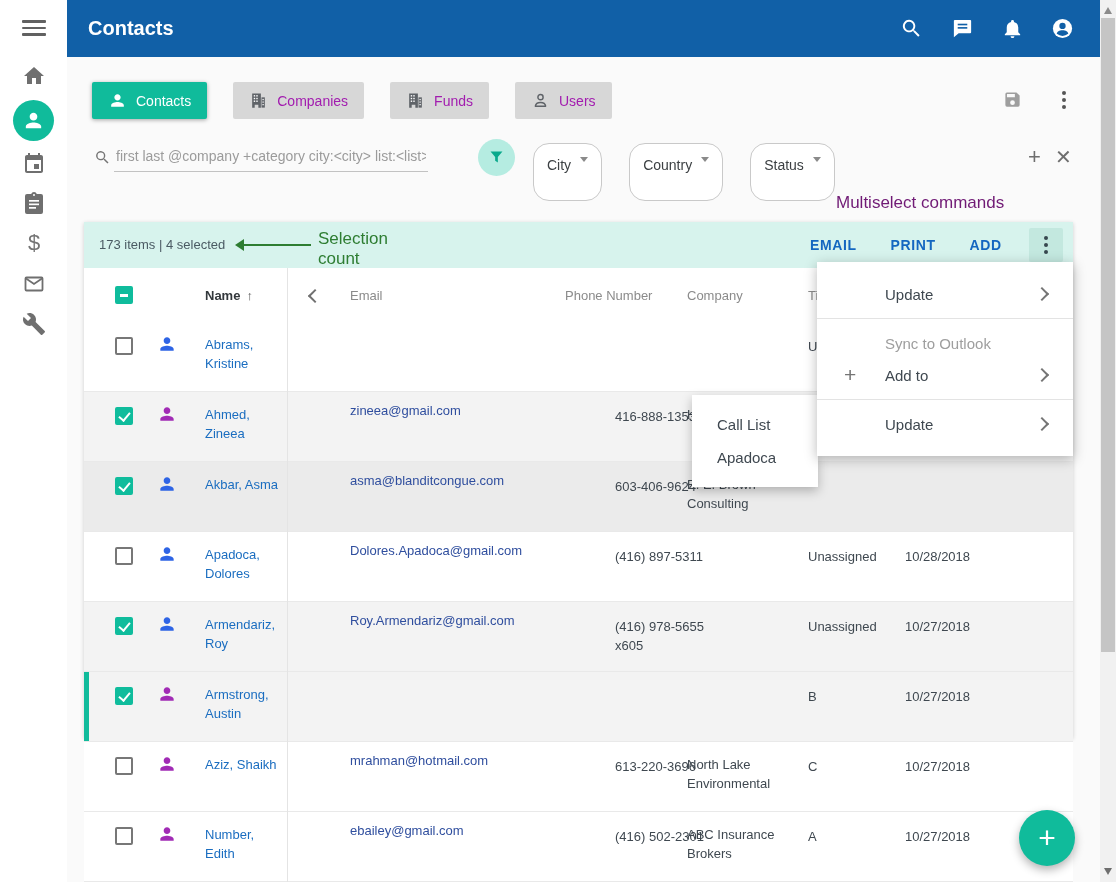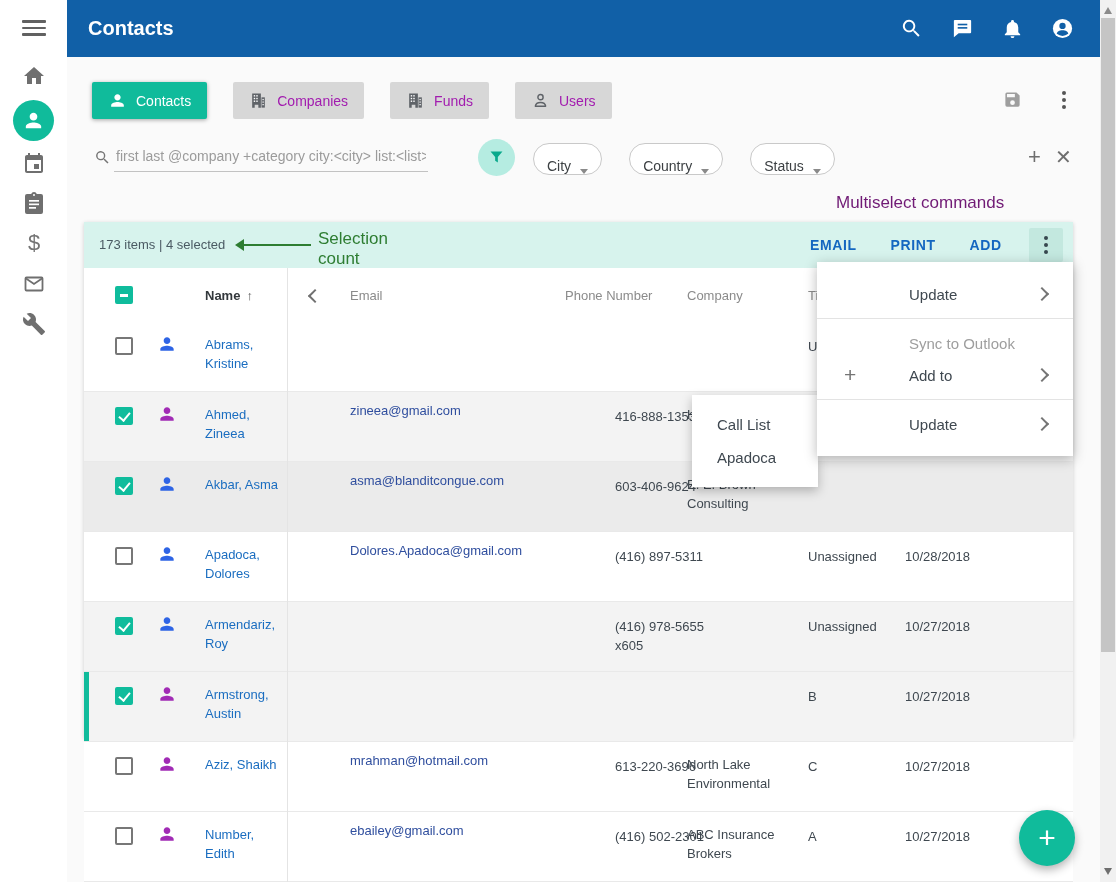--- a/index.html
+++ b/index.html
@@ -36,21 +36,21 @@
   
   .search-ic{position:absolute;left:94px;top:149px;width:17px;height:17px;color:#757575}
   .search-input{position:absolute;left:114px;top:141px;width:310px;height:28px;border:none;outline:none;
                 border-bottom:1px solid #c2c2c2;background:transparent;font-size:14px;color:#444;
                 font-family:"Liberation Sans",sans-serif}
   .search-input::placeholder{color:#9b9b9b}
   .funnel-btn{position:absolute;left:478px;top:139px;width:37px;height:37px;border-radius:50%;
               background:#b5ece1;display:flex;align-items:center;justify-content:center}
   .funnel-btn svg{width:19px;height:19px;color:#0aa98c}
   .chips{position:absolute;left:533px;top:143px;display:flex;gap:27px}
-  .chip{height:30px;display:inline-flex;align-items:flex-end;gap:9px;padding:0 13px;border:1px solid #c9c9c9;
+  .chip{height:30px;display:inline-flex;align-items:flex-start;gap:9px;padding:13px 13px;border:1px solid #c9c9c9;
         border-radius:16px;background:#fff;font-size:14px;color:#3c4043}
   .caret{width:0;height:0;border-left:4.5px solid transparent;border-right:4.5px solid transparent;
          border-top:5px solid #8a8a8a}
   .plus-glyph{position:absolute;left:1028px;top:144px;font-size:22px;color:#6e6e6e;font-weight:400}
   .close-glyph{position:absolute;left:1055px;top:145px;font-size:20px;color:#6e6e6e}
 
   
   .ann{color:#701a75;font-size:17px;z-index:25}
   .ann-multiselect{position:absolute;left:836px;top:193px}
   .sel-ann{position:absolute;left:234px;top:7px;line-height:20px;font-size:17px;color:#2e7d32}
@@ -95,21 +95,21 @@
       background:#fff;box-sizing:border-box;cursor:pointer}
   .cb.checked,.cb.indet{background:#0fbc9c;border-color:#0fbc9c}
   .cb.checked::after{content:'';position:absolute;left:4px;top:1px;width:5px;height:9px;
       border:solid #fff;border-width:0 2px 2px 0;transform:rotate(40deg)}
   .cb.indet::after{content:'';position:absolute;left:3px;top:6px;width:8px;height:2.5px;background:#fff}
   .thead .cb{top:18px}
 
   
   .menu{position:absolute;left:817px;top:262px;width:256px;background:#fff;z-index:20;
         box-shadow:0 3px 12px rgba(0,0,0,.28);padding:16px 0}
-  .menu-item{position:relative;height:32px;display:flex;align-items:center;padding-left:92px;
+  .menu-item{position:relative;height:32px;display:flex;align-items:center;padding-left:68px;
              font-size:15px;color:#3f4850;cursor:pointer}
   .menu-item.disabled{color:#9e9e9e;cursor:default}
   .menu-item .chev{position:absolute;right:26px;width:8px;height:8px;border-top:2px solid #757575;
                    border-right:2px solid #757575;transform:rotate(45deg)}
   .menu-plus{position:absolute;left:27px;font-size:21px;color:#757575;font-weight:400}
   .menu-div{border-top:1px solid #e3e3e3;margin:8px 0}
   .submenu{position:absolute;left:692px;top:395px;width:126px;background:#fff;z-index:15;
            box-shadow:0 4px 10px rgba(0,0,0,.25);padding:13px 0}
   .submenu .menu-item{padding-left:25px;height:33px}
 
@@ -390,20 +390,21 @@
         <div class="cell c-date">10/28/2018</div>
       </div>
       <div class="trow checked">
         <div class="cb checked"></div>
         <span class="avatar" style="color: rgb(46, 100, 229);">
           <svg viewBox="0 0 24 24" width="100%" height="100%" fill="currentColor">
             <path d="M12 12c2.2 0 4-1.8 4-4s-1.8-4-4-4-4 1.8-4 4 1.8 4 4 4zm0 2c-2.7 0-8 1.3-8 4v2h16v-2c0-2.7-5.3-4-8-4z"></path>
           </svg>
         </span>
         <div class="cell c-name">Armendariz, Roy</div>
+        <div class="cell c-email">Roy.Armendariz@gmail.com</div>
         <div class="cell c-phone">(416) 978-5655 x605</div>
         <div class="cell c-company"></div>
         <div class="cell c-tier">Unassigned</div>
         <div class="cell c-date">10/27/2018</div>
       </div>
       <div class="trow checked active">
         <div class="cb checked"></div>
         <span class="avatar" style="color: rgb(161, 43, 181);">
           <svg viewBox="0 0 24 24" width="100%" height="100%" fill="currentColor">
             <path d="M12 12c2.2 0 4-1.8 4-4s-1.8-4-4-4-4 1.8-4 4 1.8 4 4 4zm0 2c-2.7 0-8 1.3-8 4v2h16v-2c0-2.7-5.3-4-8-4z"></path>

